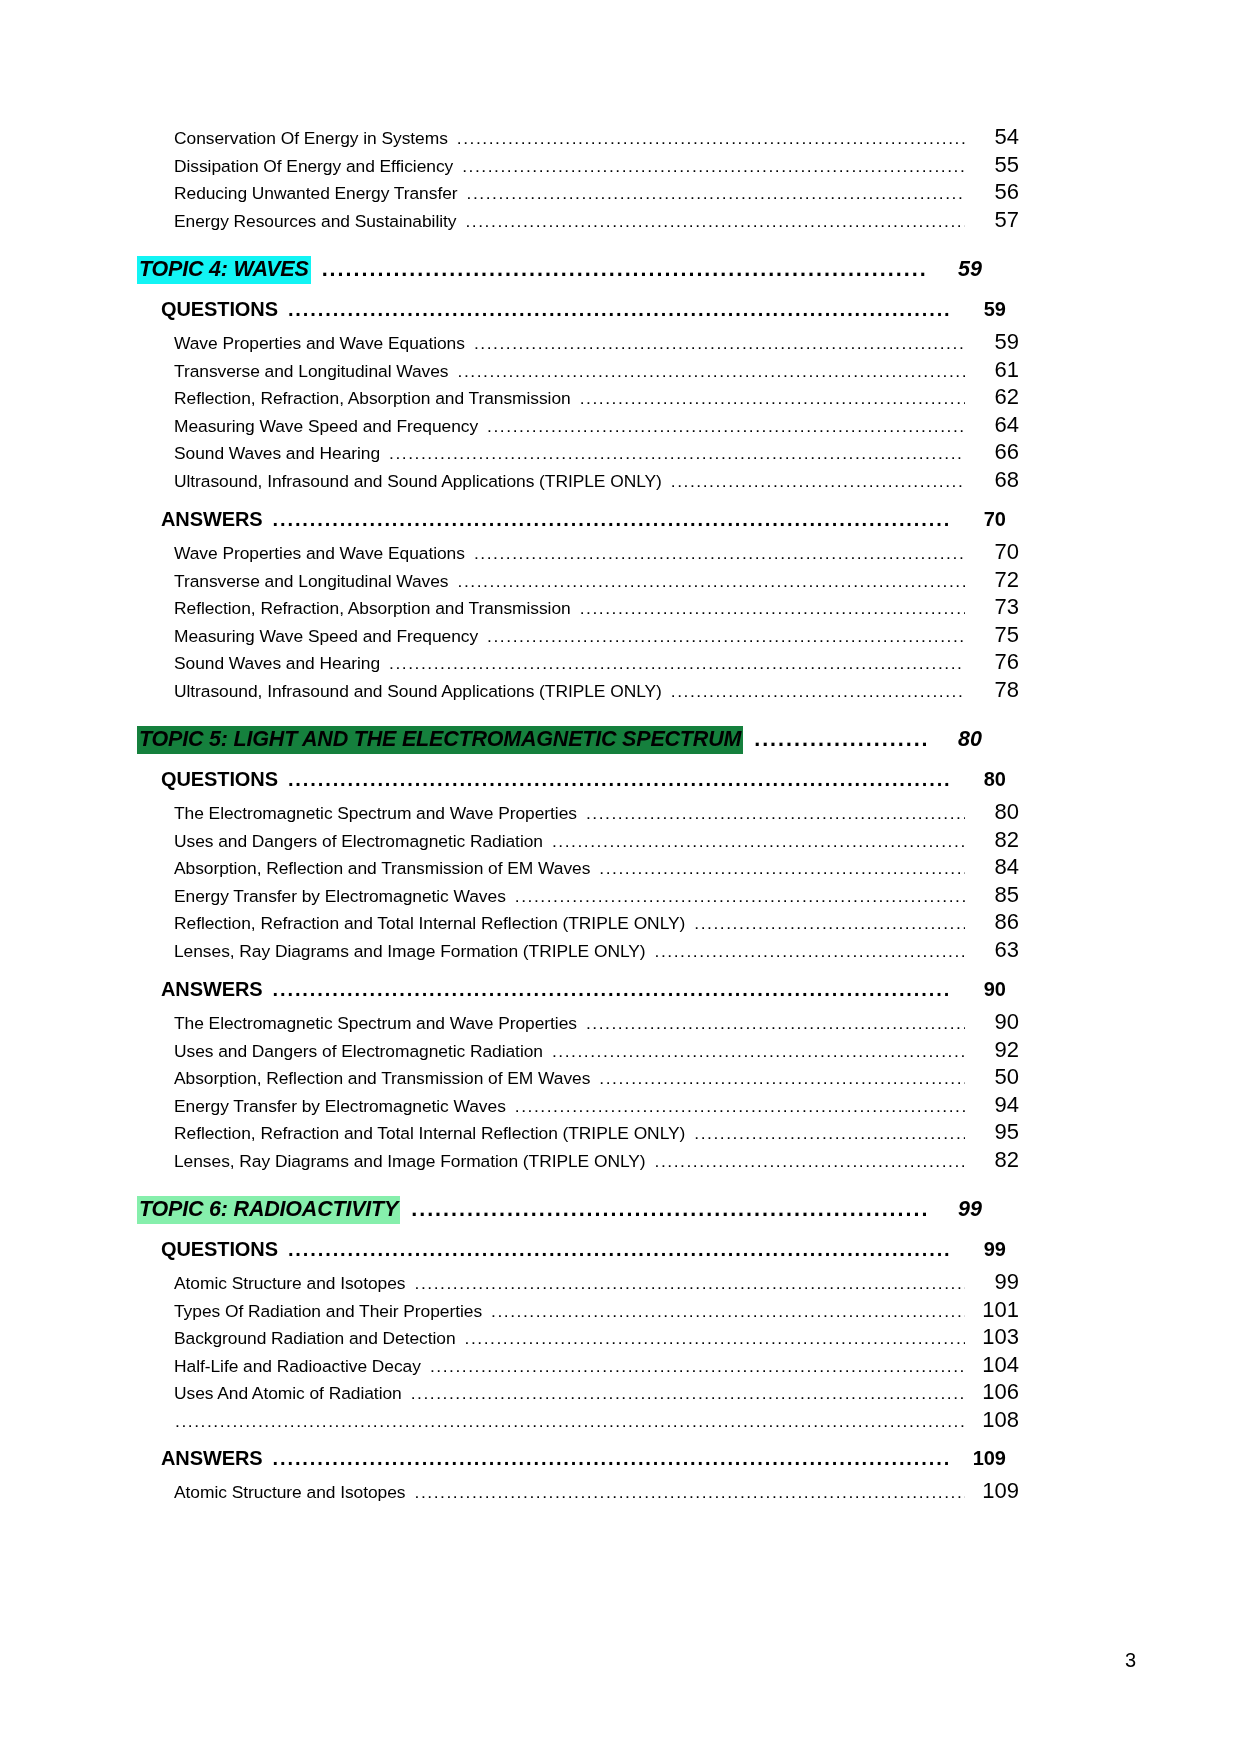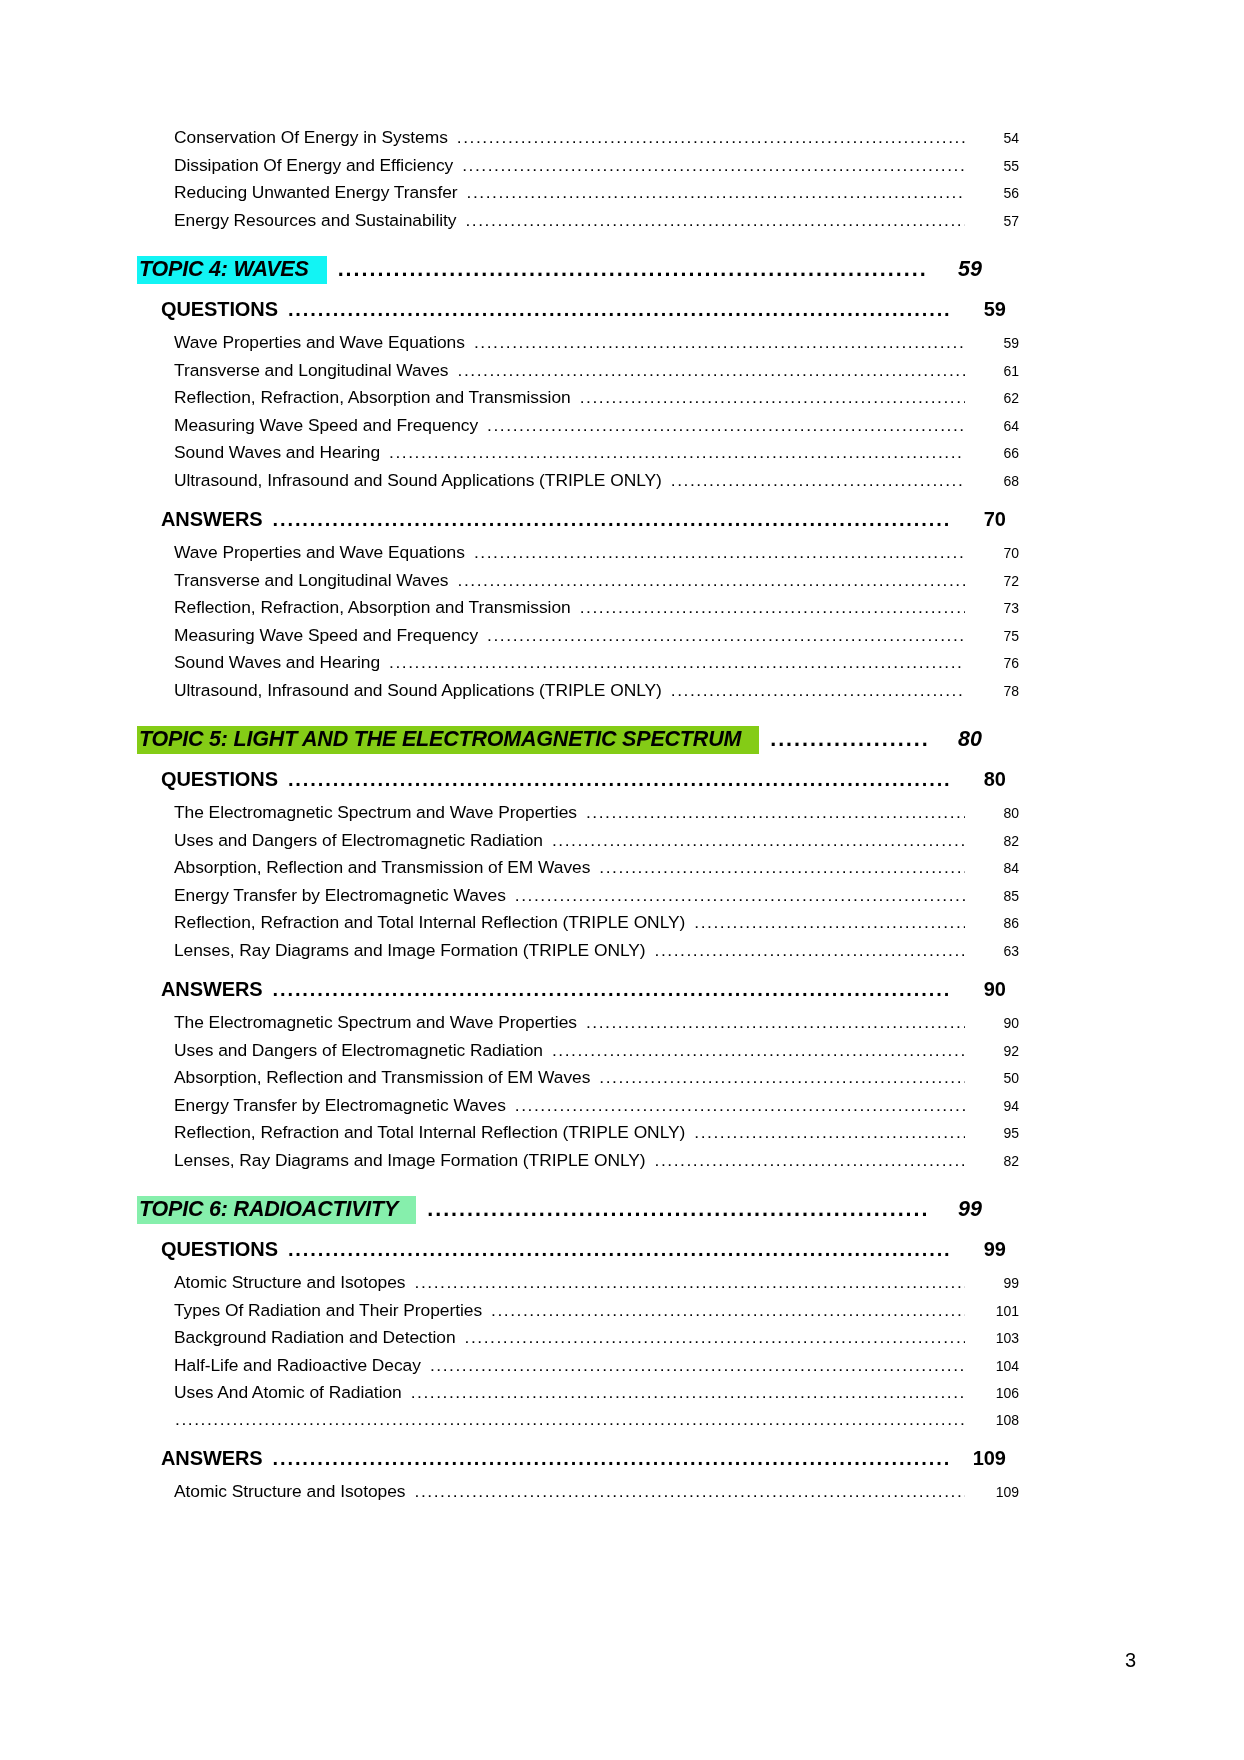--- a/index.html
+++ b/index.html
@@ -60,21 +60,21 @@
   .lvl-topic {
     margin-left: 0px;
     margin-top: 22px;
     margin-bottom: 10px;
     font-size: 21.5px;
     font-weight: bold;
     font-style: italic;
   }
   .lvl-topic .label {
     background: #12F4F4;
-    padding: 1px 18px 2px 2px;
+    padding: 1px 2px 2px 2px;
     letter-spacing: -0.2px;
   }
   .lvl-topic .leader {
     font-size: 21.5px;
     font-style: normal;
     font-weight: bold;
     letter-spacing: 2.0px;
     padding-left: 3px;
   }
   .lvl-topic .pageno {
@@ -118,21 +118,21 @@
   .lvl-item .label {
     letter-spacing: -0.05px;
   }
   .lvl-item .leader {
     font-size: 17.4px;
     letter-spacing: 1.55px;
     padding-left: 1px;
   }
   .lvl-item .pageno {
     width: 46px;
-    font-size: 14px;
+    font-size: 22px;
   }
 
   .footer-pageno {
     position: absolute;
     right: 108px;
     bottom: 88px;
     font-size: 20px;
     font-weight: normal;
     text-align: right;
   }
@@ -232,21 +232,21 @@
         <span class="label">Sound Waves and Hearing</span>
         <span class="leader">..............................................................................................................................................................................................................................................................................................................................</span>
         <span class="pageno">76</span>
       </div>
       <div class="row lvl-item">
         <span class="label">Ultrasound, Infrasound and Sound Applications (TRIPLE ONLY)</span>
         <span class="leader">..............................................................................................................................................................................................................................................................................................................................</span>
         <span class="pageno">78</span>
       </div>
       <div class="row lvl-topic">
-        <span class="label" style="background: #84cc16;">TOPIC 5: LIGHT AND THE ELECTROMAGNETIC SPECTRUM</span>
+        <span class="label" style="background: #15803d;">TOPIC 5: LIGHT AND THE ELECTROMAGNETIC SPECTRUM</span>
         <span class="leader">..............................................................................................................................................................................................................................................................................................................................</span>
         <span class="pageno">80</span>
       </div>
       <div class="row lvl-sec">
         <span class="label">QUESTIONS</span>
         <span class="leader">..............................................................................................................................................................................................................................................................................................................................</span>
         <span class="pageno">80</span>
       </div>
       <div class="row lvl-item">
         <span class="label">The Electromagnetic Spectrum and Wave Properties</span>

